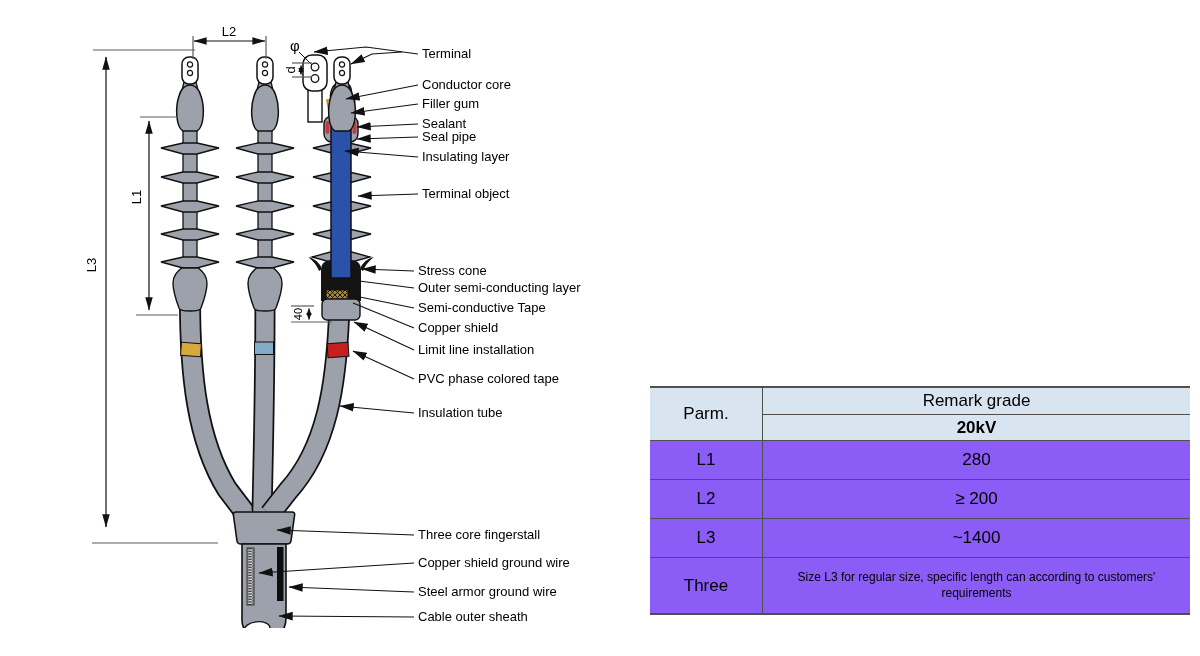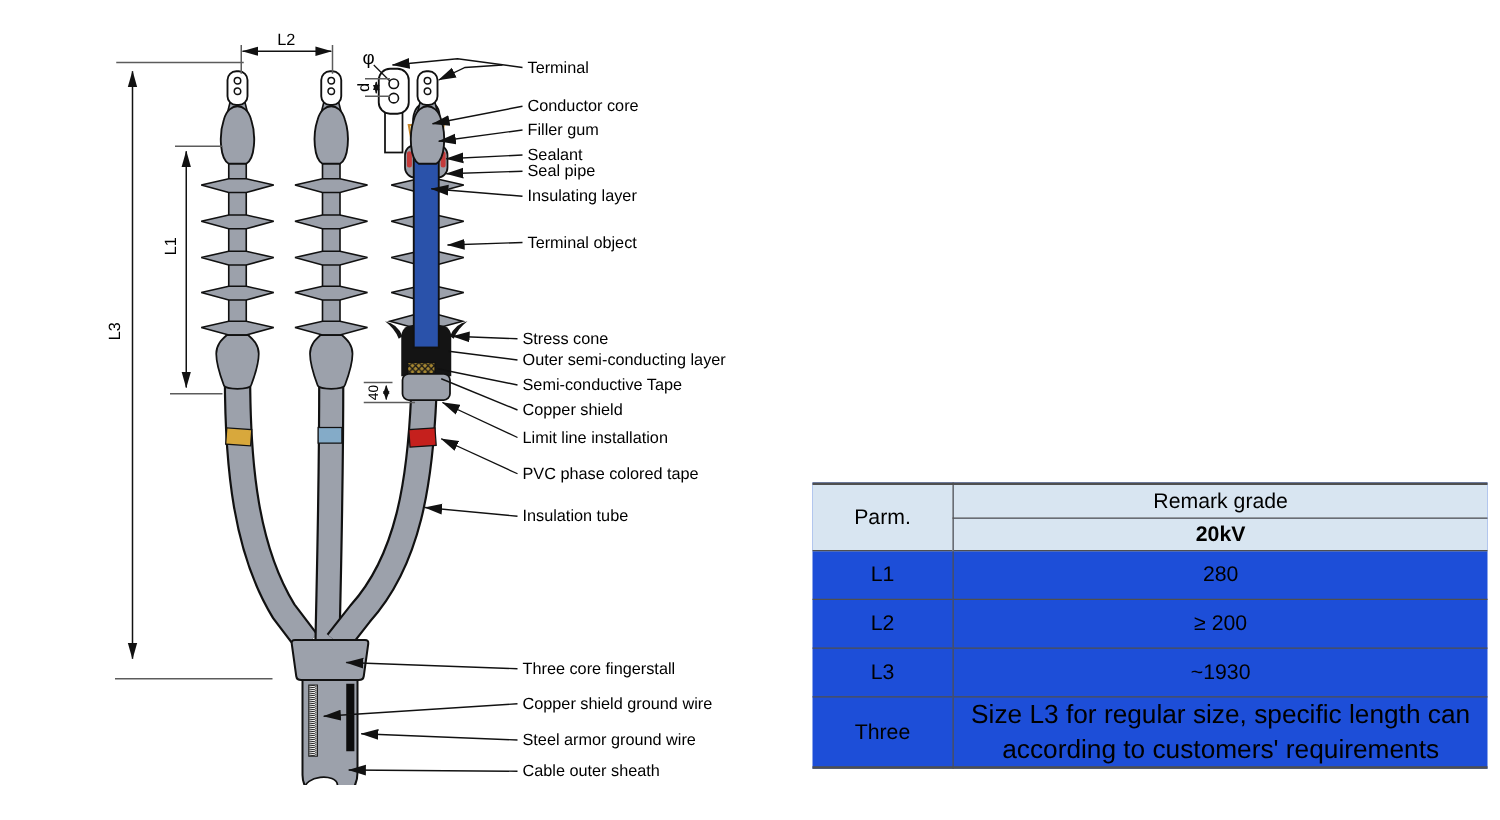--- a/index.html
+++ b/index.html
@@ -5,31 +5,31 @@
   html,body{margin:0;padding:0;background:#fff;}
   .stage{position:relative;width:1200px;height:628px;background:#ffffff;overflow:hidden;
          font-family:"Liberation Sans",sans-serif;}
   .stage svg{position:absolute;left:0;top:0;}
   svg text{font-family:"Liberation Sans",sans-serif;fill:#000;}
   .lbl{font-size:13px;}
   .dim{font-size:13px;}
   .dim-small{font-size:11px;}
 
   table.spec{position:absolute;left:650px;top:386px;width:540px;border-collapse:collapse;
-             table-layout:fixed;background:#1d4ed8;font-size:17px;color:#000;
+             table-layout:fixed;background:#8b5cf6;font-size:17px;color:#000;
              border-top:2px solid #4f4f4f;border-bottom:2px solid #4f4f4f;}
   table.spec td{text-align:center;vertical-align:middle;padding:0 6px;}
   table.spec td.c1{width:100px;border-right:1.6px solid #4f4f4f;}
   td.hdr{background:#d8e5f1;}
   tr.h1 td{height:26px;}
   tr.h2 td{height:25px;font-weight:bold;}
   tr.r td{height:38px;border-top:1.6px solid #4f4f4f;}
   tr.h2 td.vg2{border-top:1.4px solid #4f4f4f;}
   tr.rem td{height:55px;border-top:1.6px solid #4f4f4f;}
-  td.remtxt{font-size:21px;line-height:1.3;padding:2px 8px;}
+  td.remtxt{font-size:12px;line-height:1.3;padding:2px 8px;}
 </style>
 </head>
 <body>
 
 <div class="stage">
 
 <svg width="1200" height="656" viewBox="0 0 1200 656">
   <defs>
     <marker id="arr" viewBox="0 0 12 8" refX="11.5" refY="4" markerWidth="13" markerHeight="9" orient="auto">
       <path d="M12,4 L0,0.4 L0,7.6 Z" fill="#111"></path>
@@ -226,21 +226,21 @@
   <tr class="r">
     <td class="c1">L1</td>
     <td>280</td>
   </tr>
   <tr class="r">
     <td class="c1">L2</td>
     <td>≥ 200</td>
   </tr>
   <tr class="r">
     <td class="c1">L3</td>
-    <td>~1930</td>
+    <td>~1400</td>
   </tr>
   <tr class="rem">
     <td class="c1">Three</td>
     <td class="remtxt">Size L3 for regular size, specific length can according to customers' requirements</td>
   </tr>
 </tbody>
     </table>
 
 </div>
 

